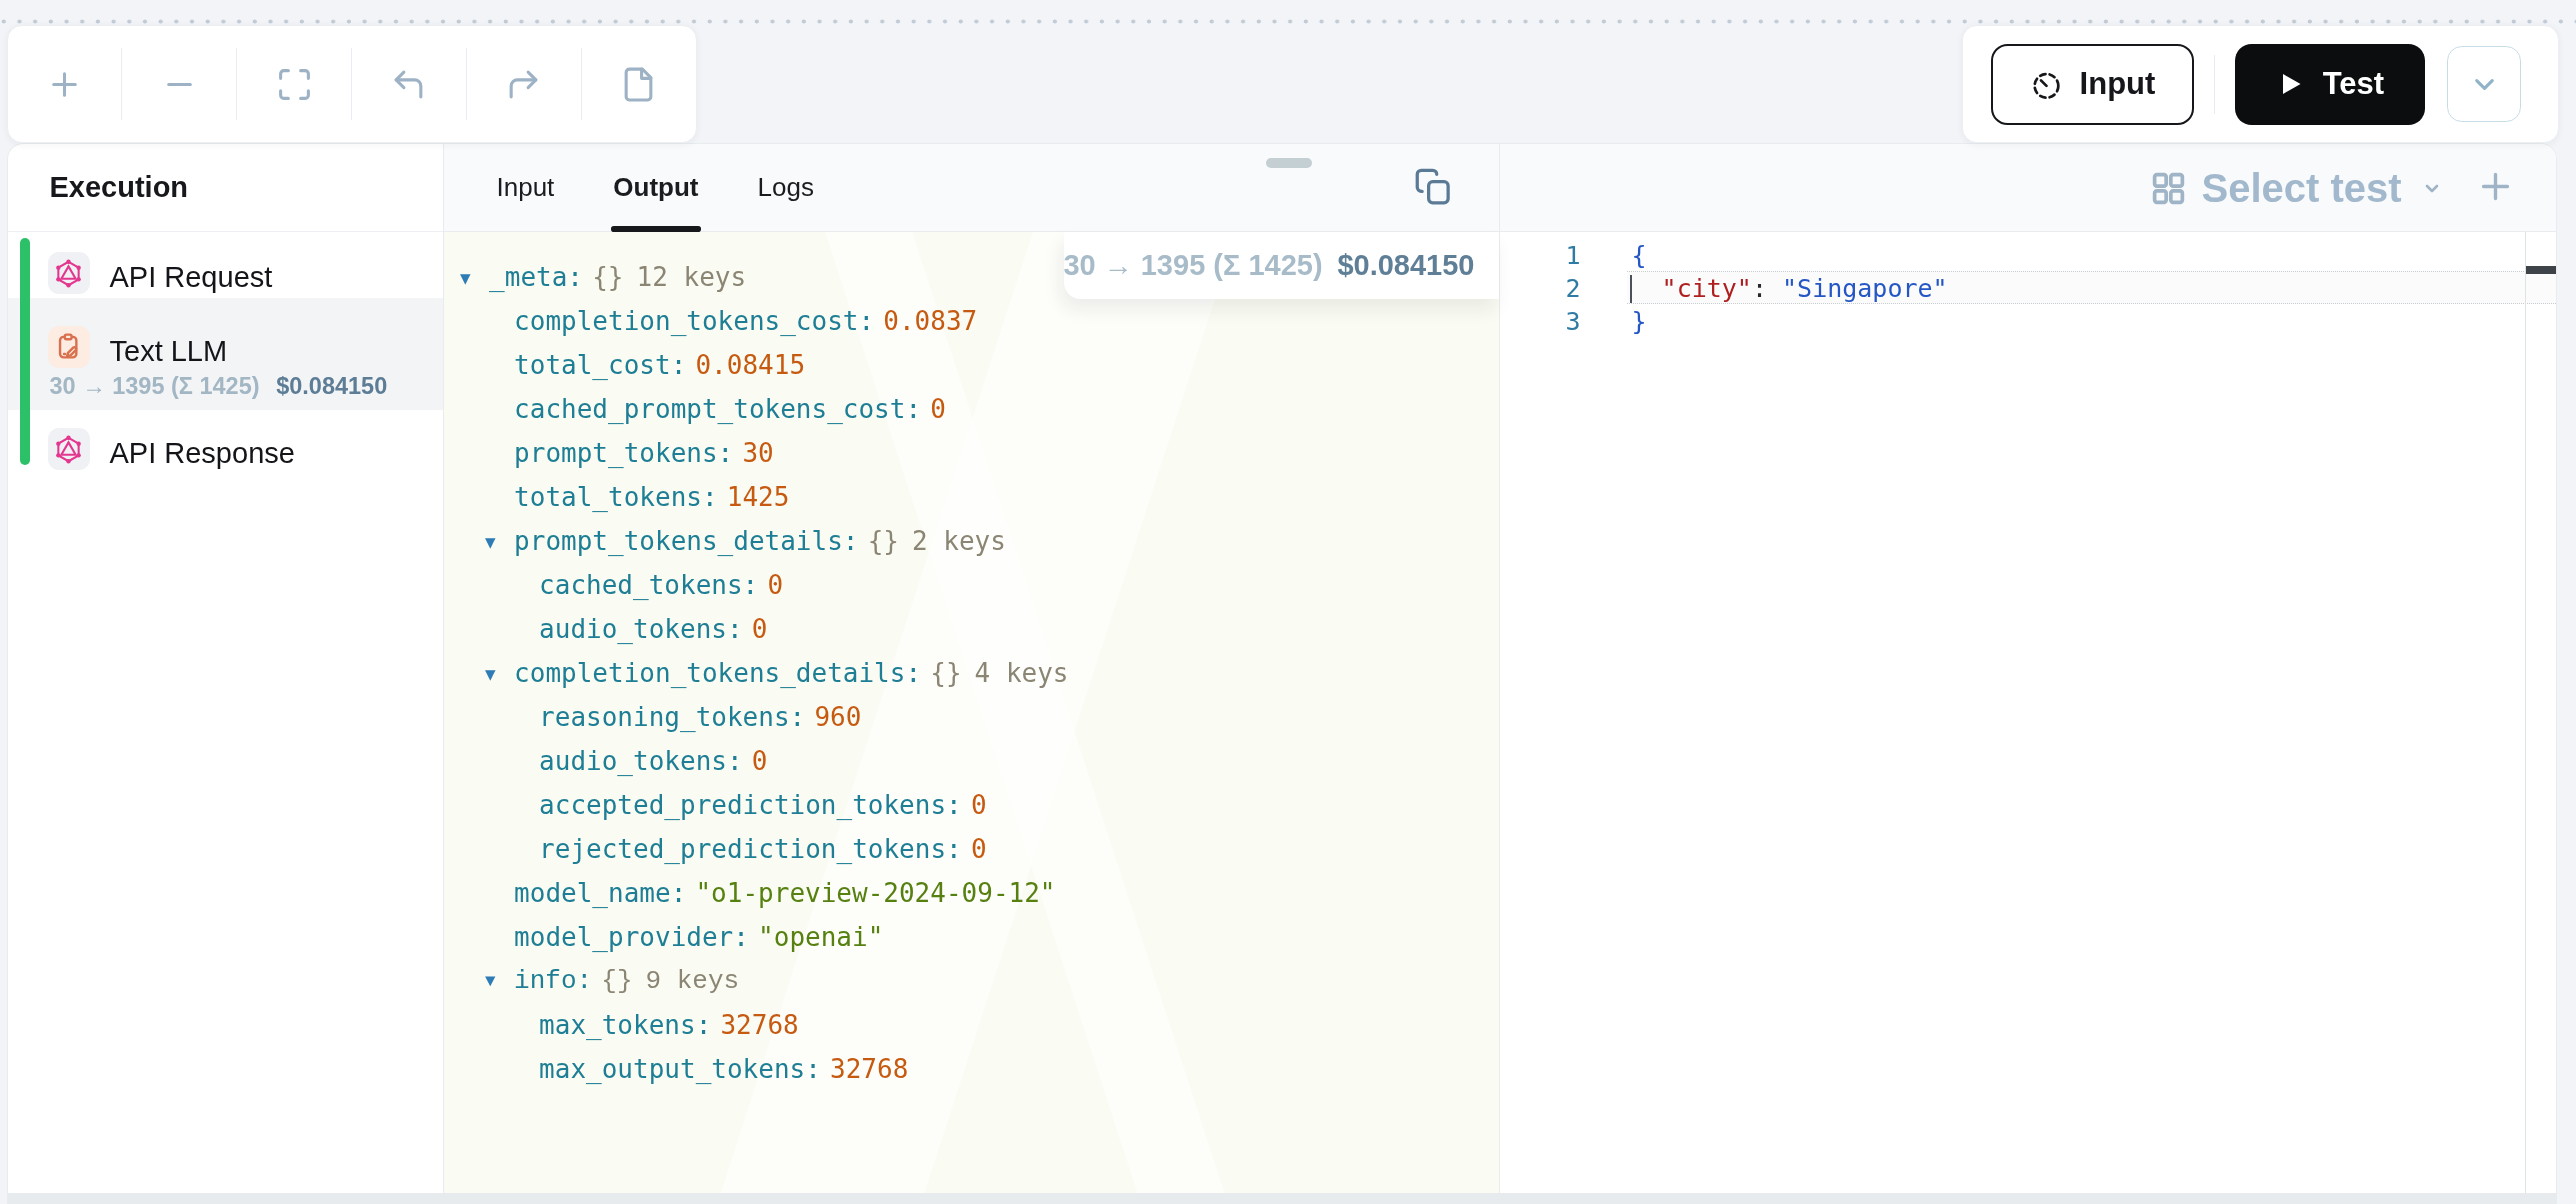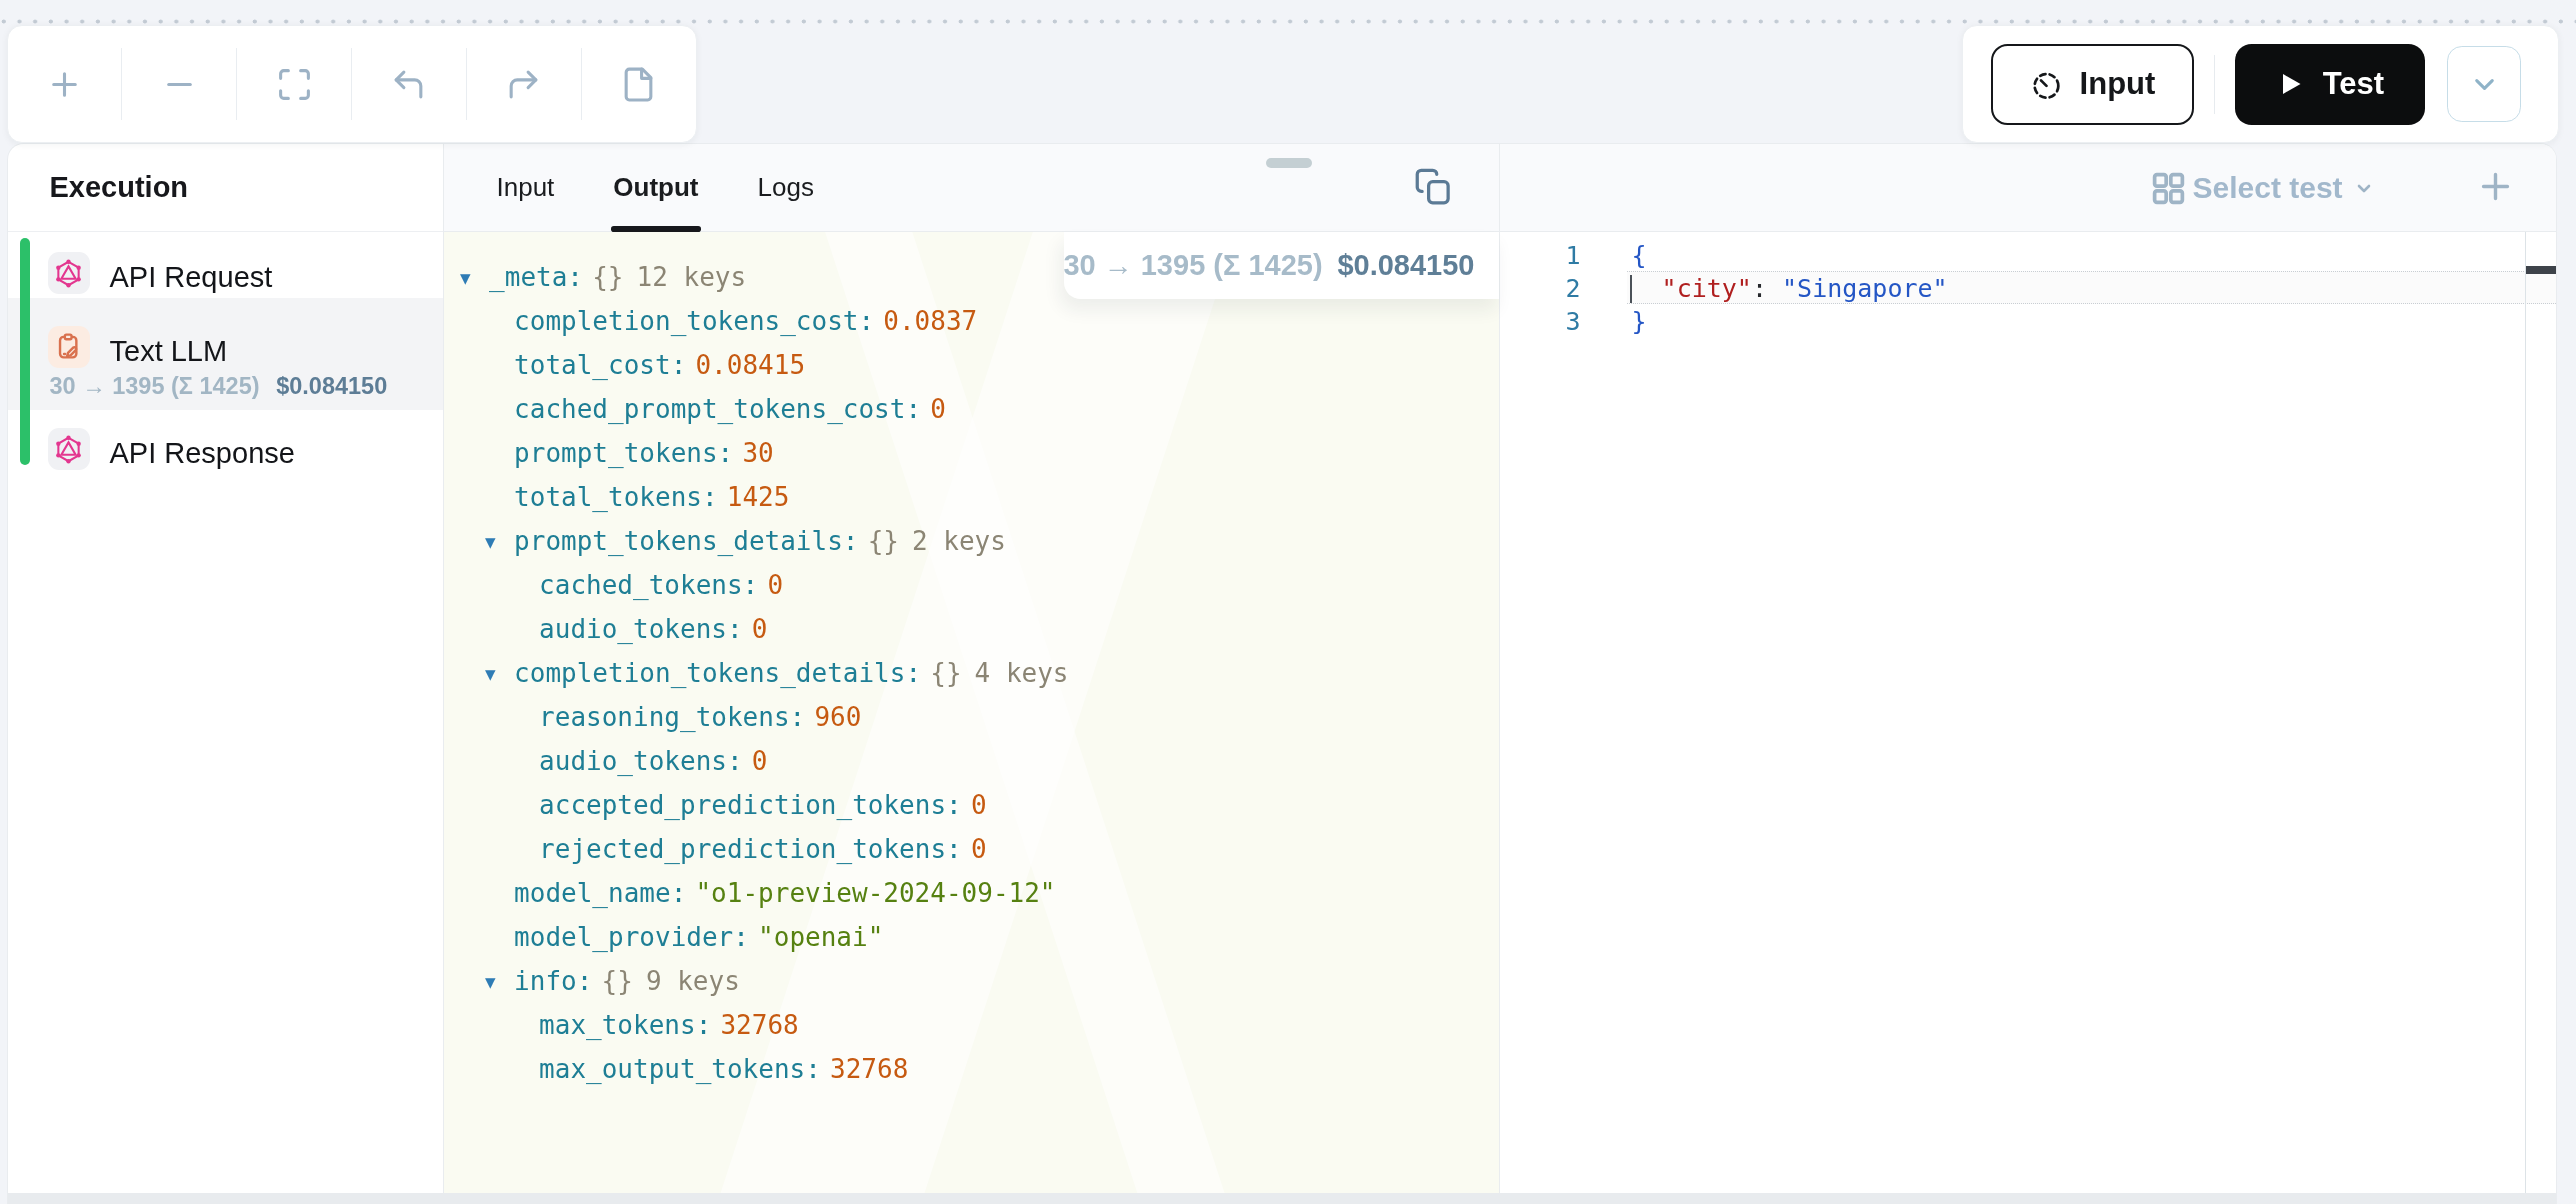--- a/index.html
+++ b/index.html
@@ -93,21 +93,21 @@
   #out-badge {
     position:absolute; top:88px; right:0; width:435px; height:67px; background:#fff; z-index:5;
     border-radius:0 0 0 16.6px; box-shadow:-3.7px 11px 18.4px rgba(25,39,52,.07);
     display:flex; align-items:center; justify-content:flex-end; padding-right:24px; font-size:29px; white-space:nowrap;
   }
   #out-badge .tok { color:#a7bbc9; font-weight:600; }
   #out-badge .cost { color:#5f7f97; font-weight:700; margin-left:14.8px; }
   
   #right-panel { position:absolute; left:1492px; top:0; width:1058px; height:100%; }
   #rheader { position:relative; height:88px; background:#f9fafc; border-bottom:0.9px solid #e9ecef; }
-  #select-test { position:absolute; left:650px; top:0; height:88px; display:flex; align-items:center; gap:6px; color:#a2b8cc; font-size:30px; font-weight:600; cursor:pointer; }
+  #select-test { position:absolute; left:650px; top:0; height:88px; display:flex; align-items:center; gap:15px; color:#a2b8cc; font-size:40px; font-weight:600; cursor:pointer; }
   #select-test svg.grid { width:37px; height:37px; stroke:#9fb4c6; stroke-width:2.4; fill:none; }
   #select-test svg.chev { width:24px; height:24px; stroke:#9fb4c6; stroke-width:2.6; fill:none; stroke-linecap:round; stroke-linejoin:round; margin-left:3.7px; }
   #add-test { position:absolute; left:975px; top:22px; width:42px; height:42px; cursor:pointer; }
   #add-test svg { width:41px; height:41px; stroke:#9fb4c6; stroke-width:2; fill:none; stroke-linecap:round; }
   #editor { position:absolute; left:0; right:0; top:88px; bottom:0; background:#fff; }
   #editor-lines { position:relative; padding-top:7.4px; z-index:2; }
   .cline { position:relative; height:33px; line-height:33px; font-family:"DejaVu Sans Mono", monospace; font-size:25px; white-space:pre; }
   .gutter { position:absolute; left:0; width:81px; text-align:right; color:#2f7ba4; }
   .codetxt { position:absolute; left:132px; }
   .ct-punctuation { color:#2456c5; }
@@ -280,21 +280,21 @@
           <div class="trow" style="padding-left: 25px;"><span class="tri">▼</span><span class="tkey">prompt_tokens_details:</span><span class="tobj">{}</span><span class="tmeta">2 keys</span></div>
           <div class="trow" style="padding-left: 50px;"><span class="tri"></span><span class="tkey">cached_tokens:</span><span class="tnum">0</span></div>
           <div class="trow" style="padding-left: 50px;"><span class="tri"></span><span class="tkey">audio_tokens:</span><span class="tnum">0</span></div>
           <div class="trow" style="padding-left: 25px;"><span class="tri">▼</span><span class="tkey">completion_tokens_details:</span><span class="tobj">{}</span><span class="tmeta">4 keys</span></div>
           <div class="trow" style="padding-left: 50px;"><span class="tri"></span><span class="tkey">reasoning_tokens:</span><span class="tnum">960</span></div>
           <div class="trow" style="padding-left: 50px;"><span class="tri"></span><span class="tkey">audio_tokens:</span><span class="tnum">0</span></div>
           <div class="trow" style="padding-left: 50px;"><span class="tri"></span><span class="tkey">accepted_prediction_tokens:</span><span class="tnum">0</span></div>
           <div class="trow" style="padding-left: 50px;"><span class="tri"></span><span class="tkey">rejected_prediction_tokens:</span><span class="tnum">0</span></div>
           <div class="trow" style="padding-left: 25px;"><span class="tri"></span><span class="tkey">model_name:</span><span class="tstr">"o1-preview-2024-09-12"</span></div>
           <div class="trow" style="padding-left: 25px;"><span class="tri"></span><span class="tkey">model_provider:</span><span class="tstr">"openai"</span></div>
-          <div class="trow" style="padding-left: 25px;"><span class="tri">▼</span><span class="tkey">info:</span><span class="tobj">{}</span><span class="tmeta">9 keys</span></div>
+          <div class="trow" style="padding-left: 25px; font-family: Liberation Mono, monospace;"><span class="tri">▼</span><span class="tkey">info:</span><span class="tobj">{}</span><span class="tmeta">9 keys</span></div>
           <div class="trow" style="padding-left: 50px;"><span class="tri"></span><span class="tkey">max_tokens:</span><span class="tnum">32768</span></div>
           <div class="trow" style="padding-left: 50px;"><span class="tri"></span><span class="tkey">max_output_tokens:</span><span class="tnum">32768</span></div>
         </div>
     </div>
     <div id="out-badge">
       <span class="tok">30 → 1395 (Σ 1425)</span>
       <span class="cost">$0.084150</span>
     </div>
   </div>
   <div id="vdiv2" class="vdiv"></div>

